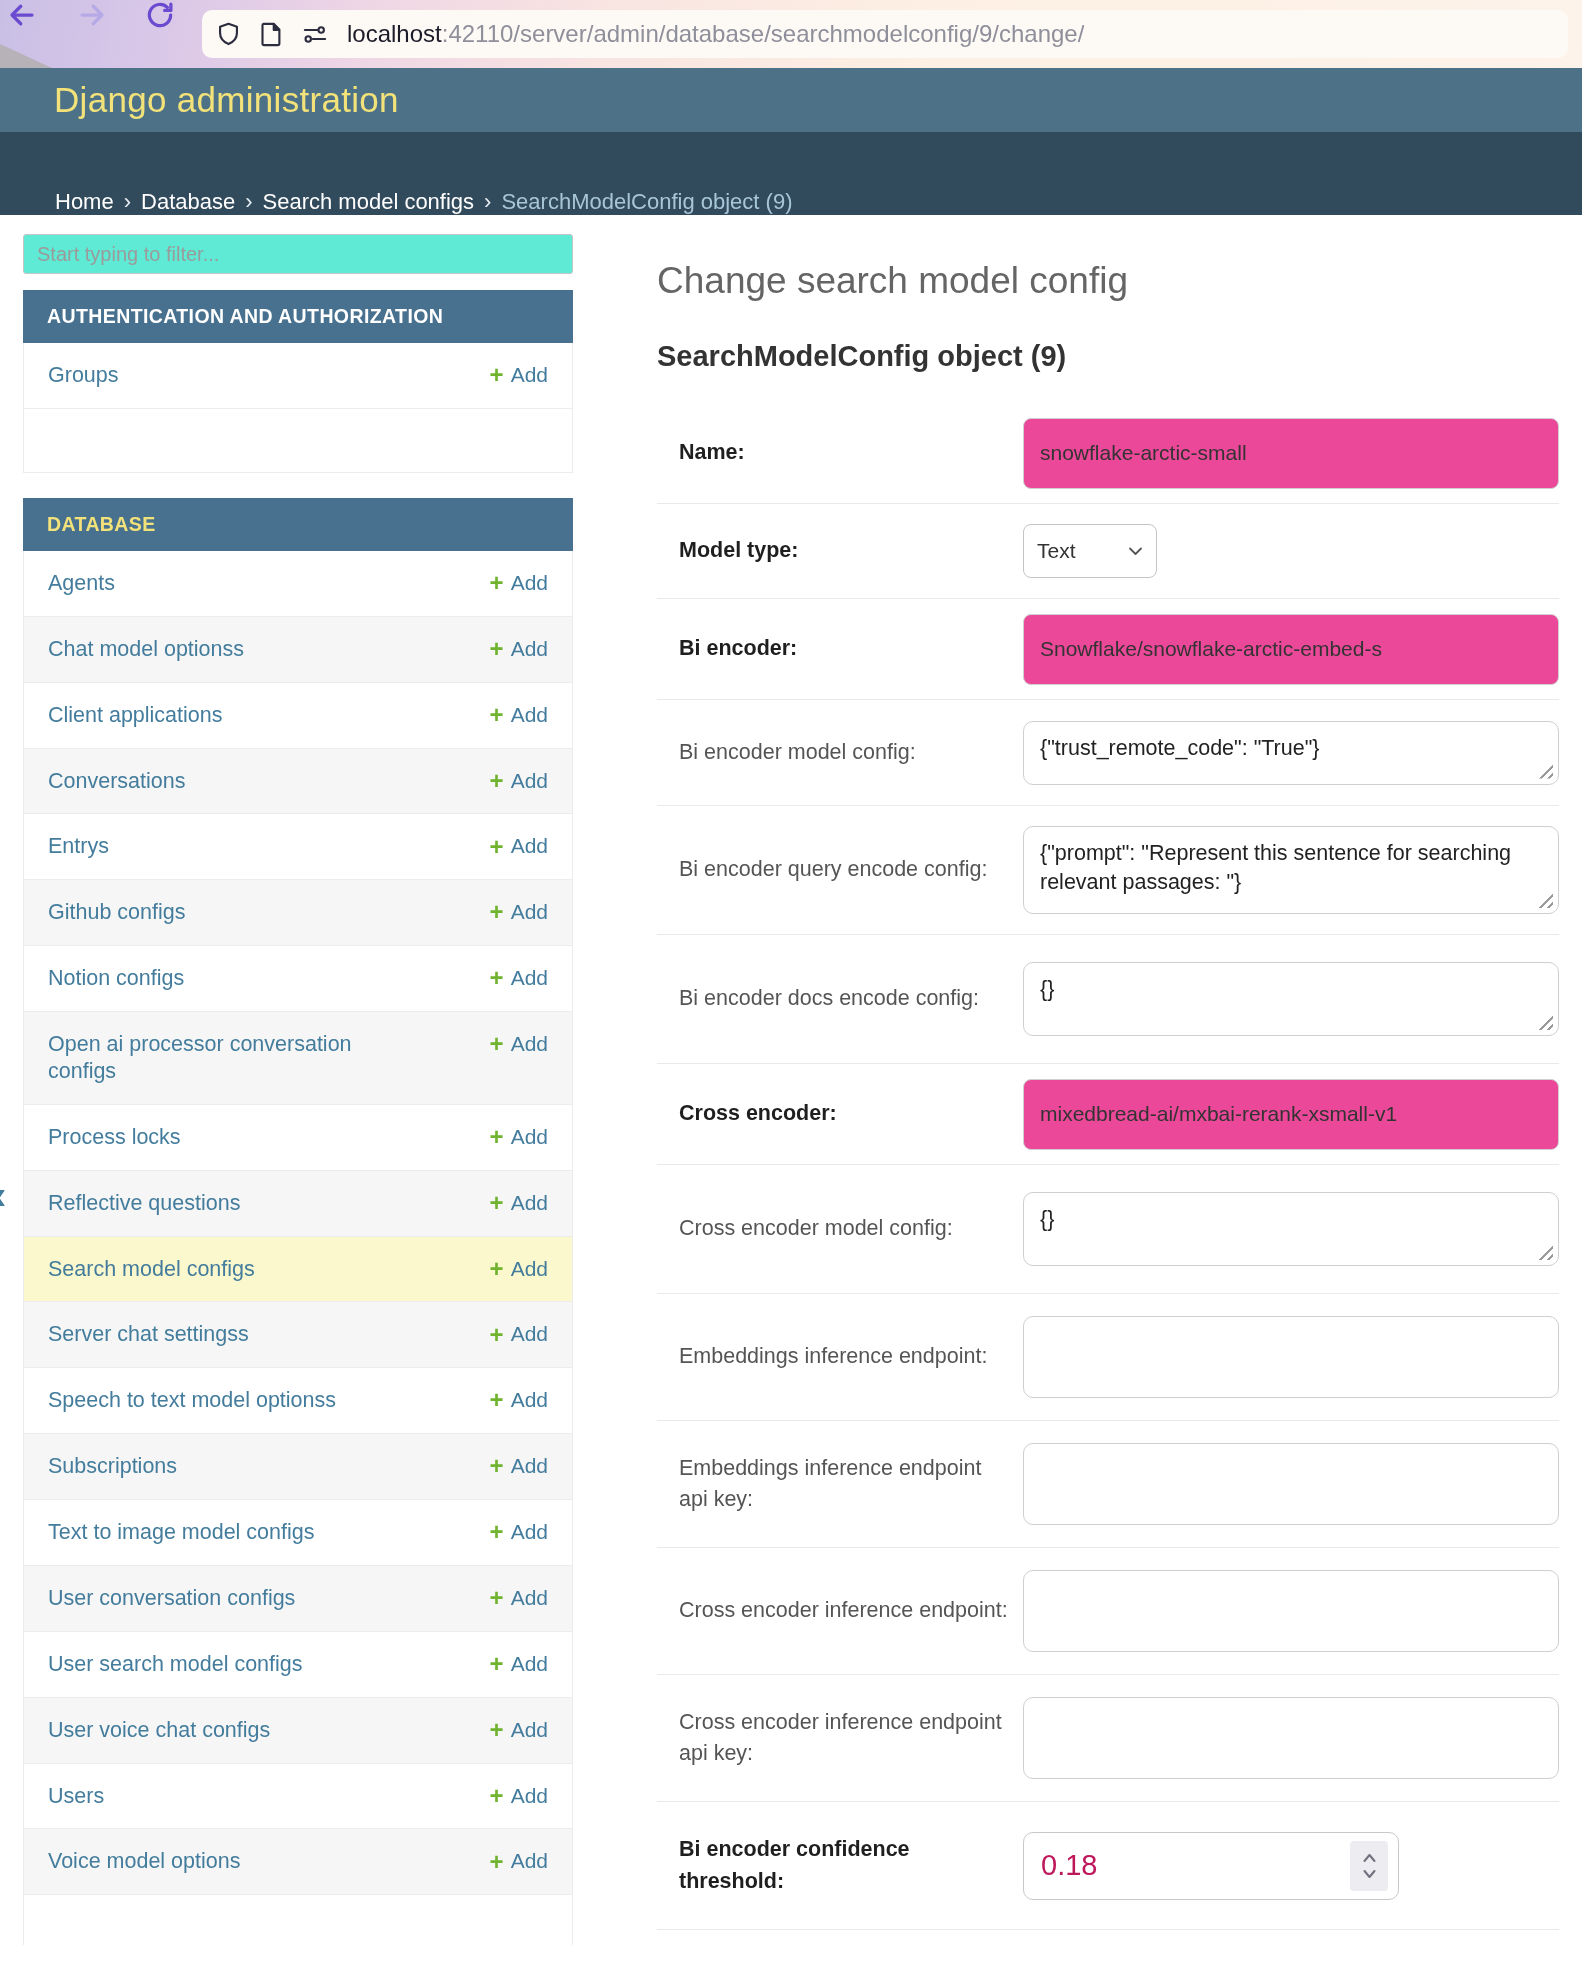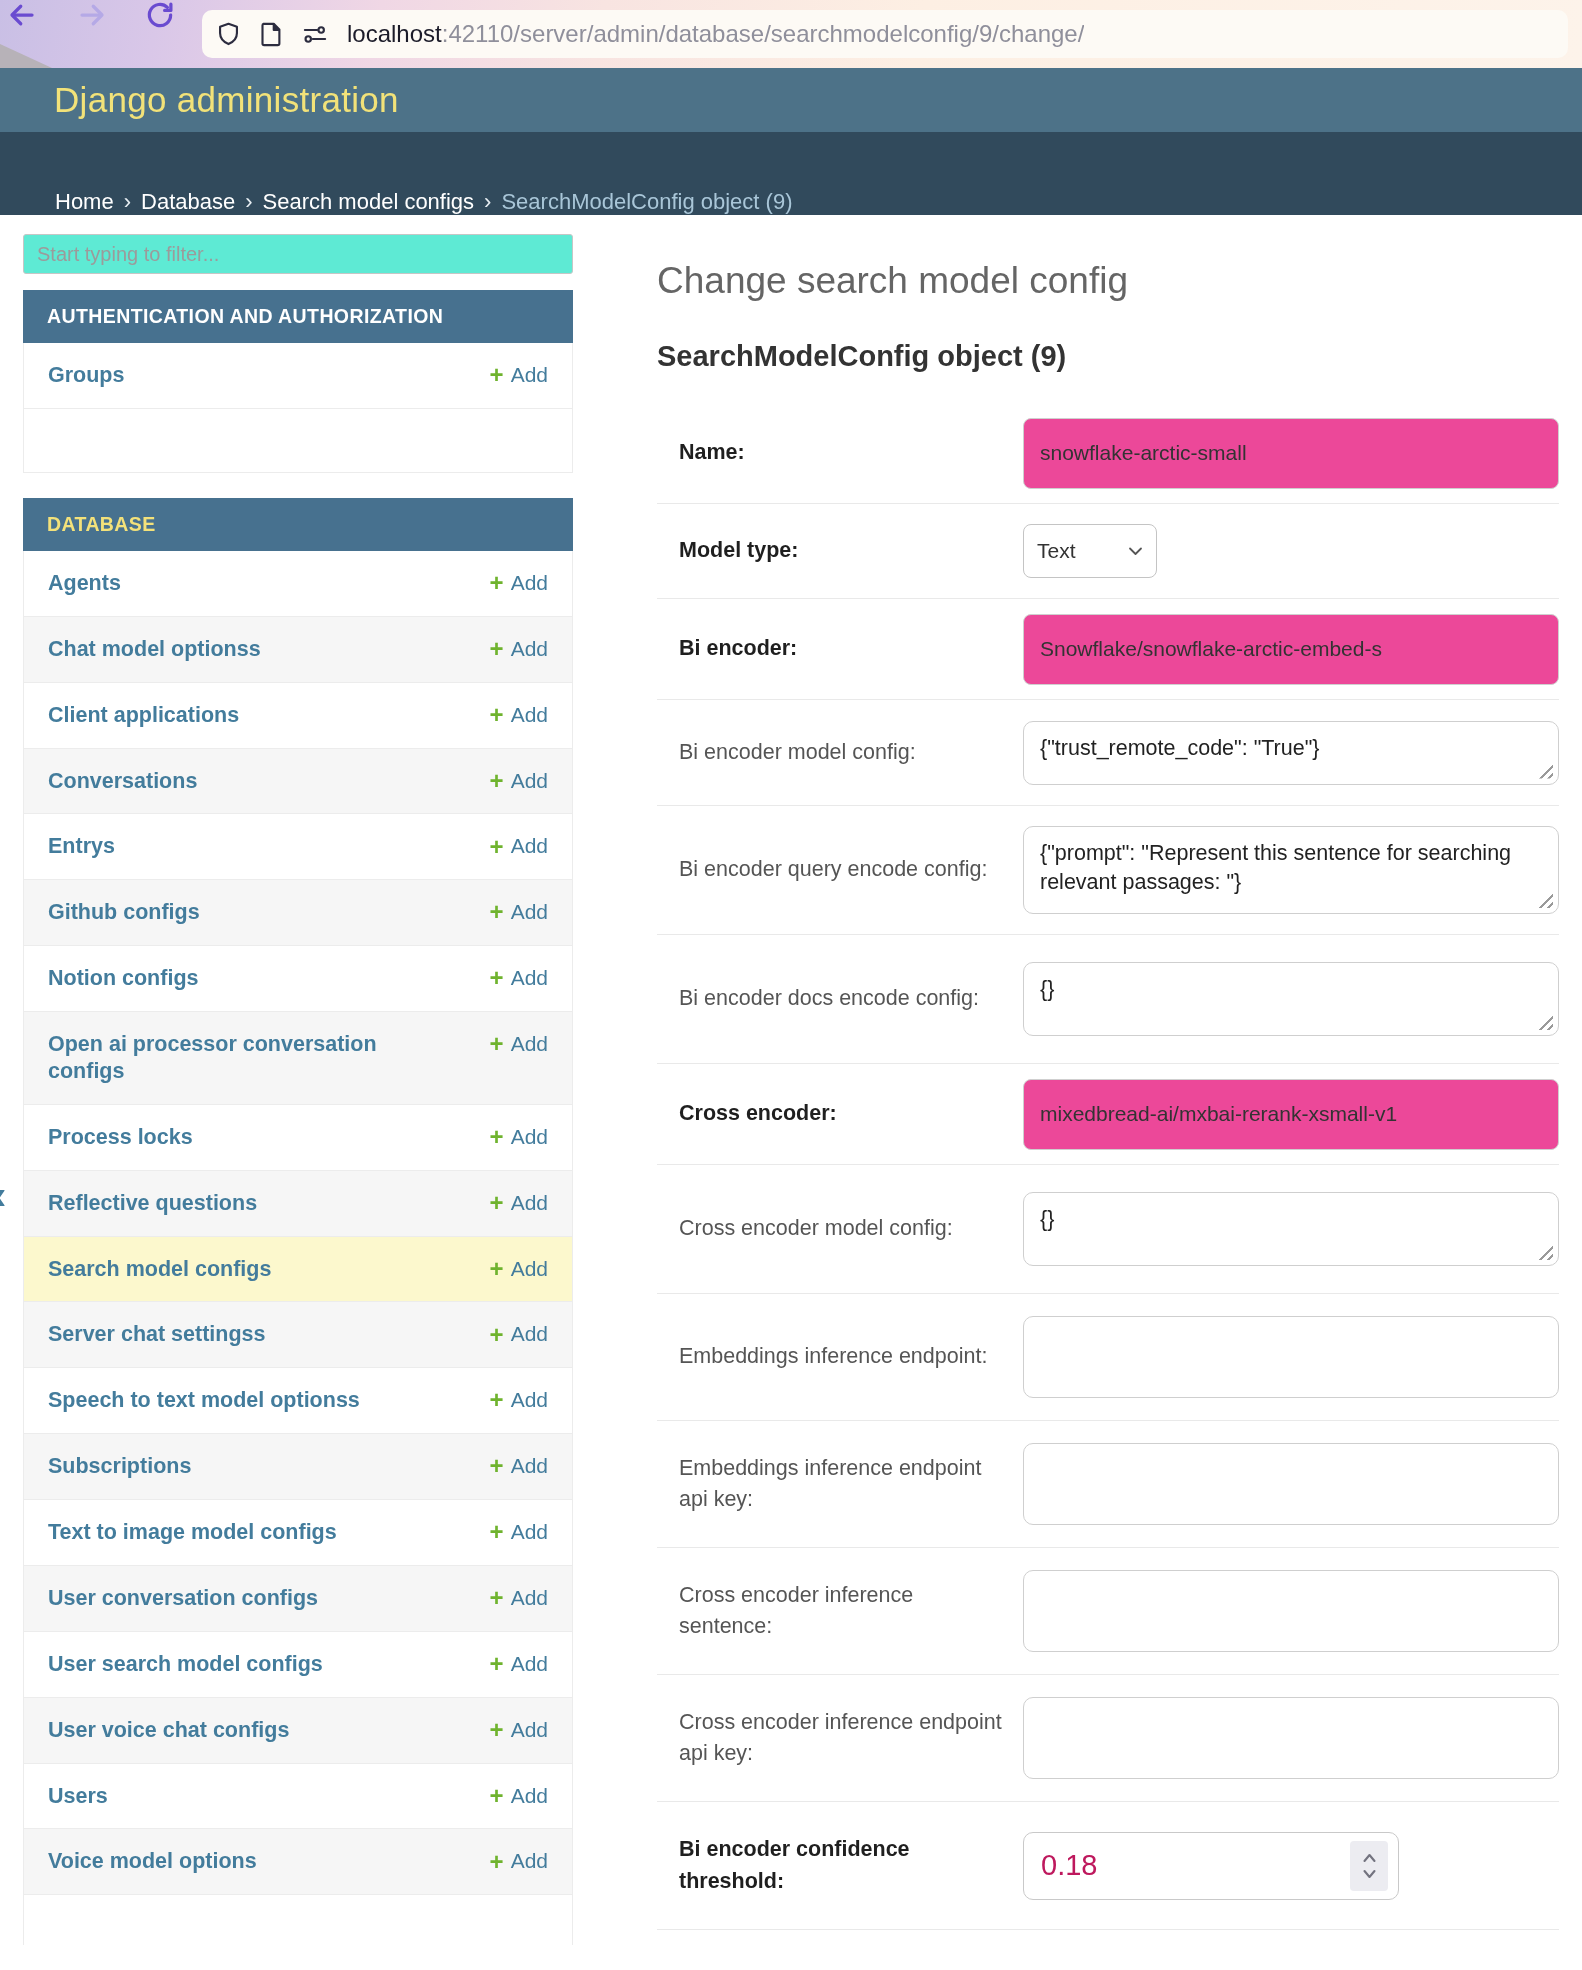--- a/index.html
+++ b/index.html
@@ -52,21 +52,21 @@
   .filter-input{width:100%;height:40px;border:1px solid #c6c6c6;border-radius:3px;
     padding:0 13px;font-size:20px;color:#333;background:#5eead4;outline:none;margin-bottom:16px;}
   .filter-input::placeholder{color:#9b9b9b;}
   .module-caption{height:53px;background:var(--module-caption-bg);color:#fff;font-weight:bold;
     font-size:19.5px;letter-spacing:.4px;display:flex;align-items:center;padding:0 24px;text-transform:uppercase;}
   .module-caption.caption-current{color:var(--caption-current-fg);}
   .srow{display:flex;align-items:flex-start;justify-content:space-between;
     padding:19px 24px;border:1px solid #ececec;border-top:none;background:#fff;}
   .srow.alt{background:#f6f6f6;}
   .srow.selected{background:var(--selected-row-bg);}
-  .row-link{color:var(--link);font-weight:bold;font-size:21.5px;line-height:1.25;
+  .row-link{color:var(--link);font-weight:normal;font-size:21.5px;line-height:1.25;
     text-decoration:none;max-width:335px;display:inline-block;}
   .add-link{color:var(--link);font-size:21px;text-decoration:none;white-space:nowrap;
     display:flex;align-items:center;gap:7px;line-height:1.25;}
   .plus{color:var(--add-plus);font-weight:bold;font-size:24px;line-height:1;}
   .row-empty{height:64px;border:1px solid #ececec;border-top:none;background:#fff;}
   .module-gap{height:25px;}
   
   .content{flex:1;padding:44px 24px 0 84px;}
   .page-title{font-size:37px;font-weight:400;color:#656565;margin:0;line-height:44px;}
   .object-title{font-size:29px;font-weight:bold;color:#333;margin:36px 0 0 0;line-height:34px;}
@@ -377,21 +377,21 @@
         </div>
         <div class="frow frow-input_tall">
           <div class="flabel">Embeddings inference endpoint:</div>
           <input class="w-tall" style="">
         </div>
         <div class="frow frow-input_tall">
           <div class="flabel">Embeddings inference endpoint api key:</div>
           <input class="w-tall" style="">
         </div>
         <div class="frow frow-input_tall">
-          <div class="flabel">Cross encoder inference sentence:</div>
+          <div class="flabel">Cross encoder inference endpoint:</div>
           <input class="w-tall" style="">
         </div>
         <div class="frow frow-input_tall">
           <div class="flabel">Cross encoder inference endpoint api key:</div>
           <input class="w-tall" style="">
         </div>
         <div class="frow frow-number">
           <div class="flabel required">Bi encoder confidence threshold:</div>
           <div class="w-number">
             <input value="0.18" style="">

